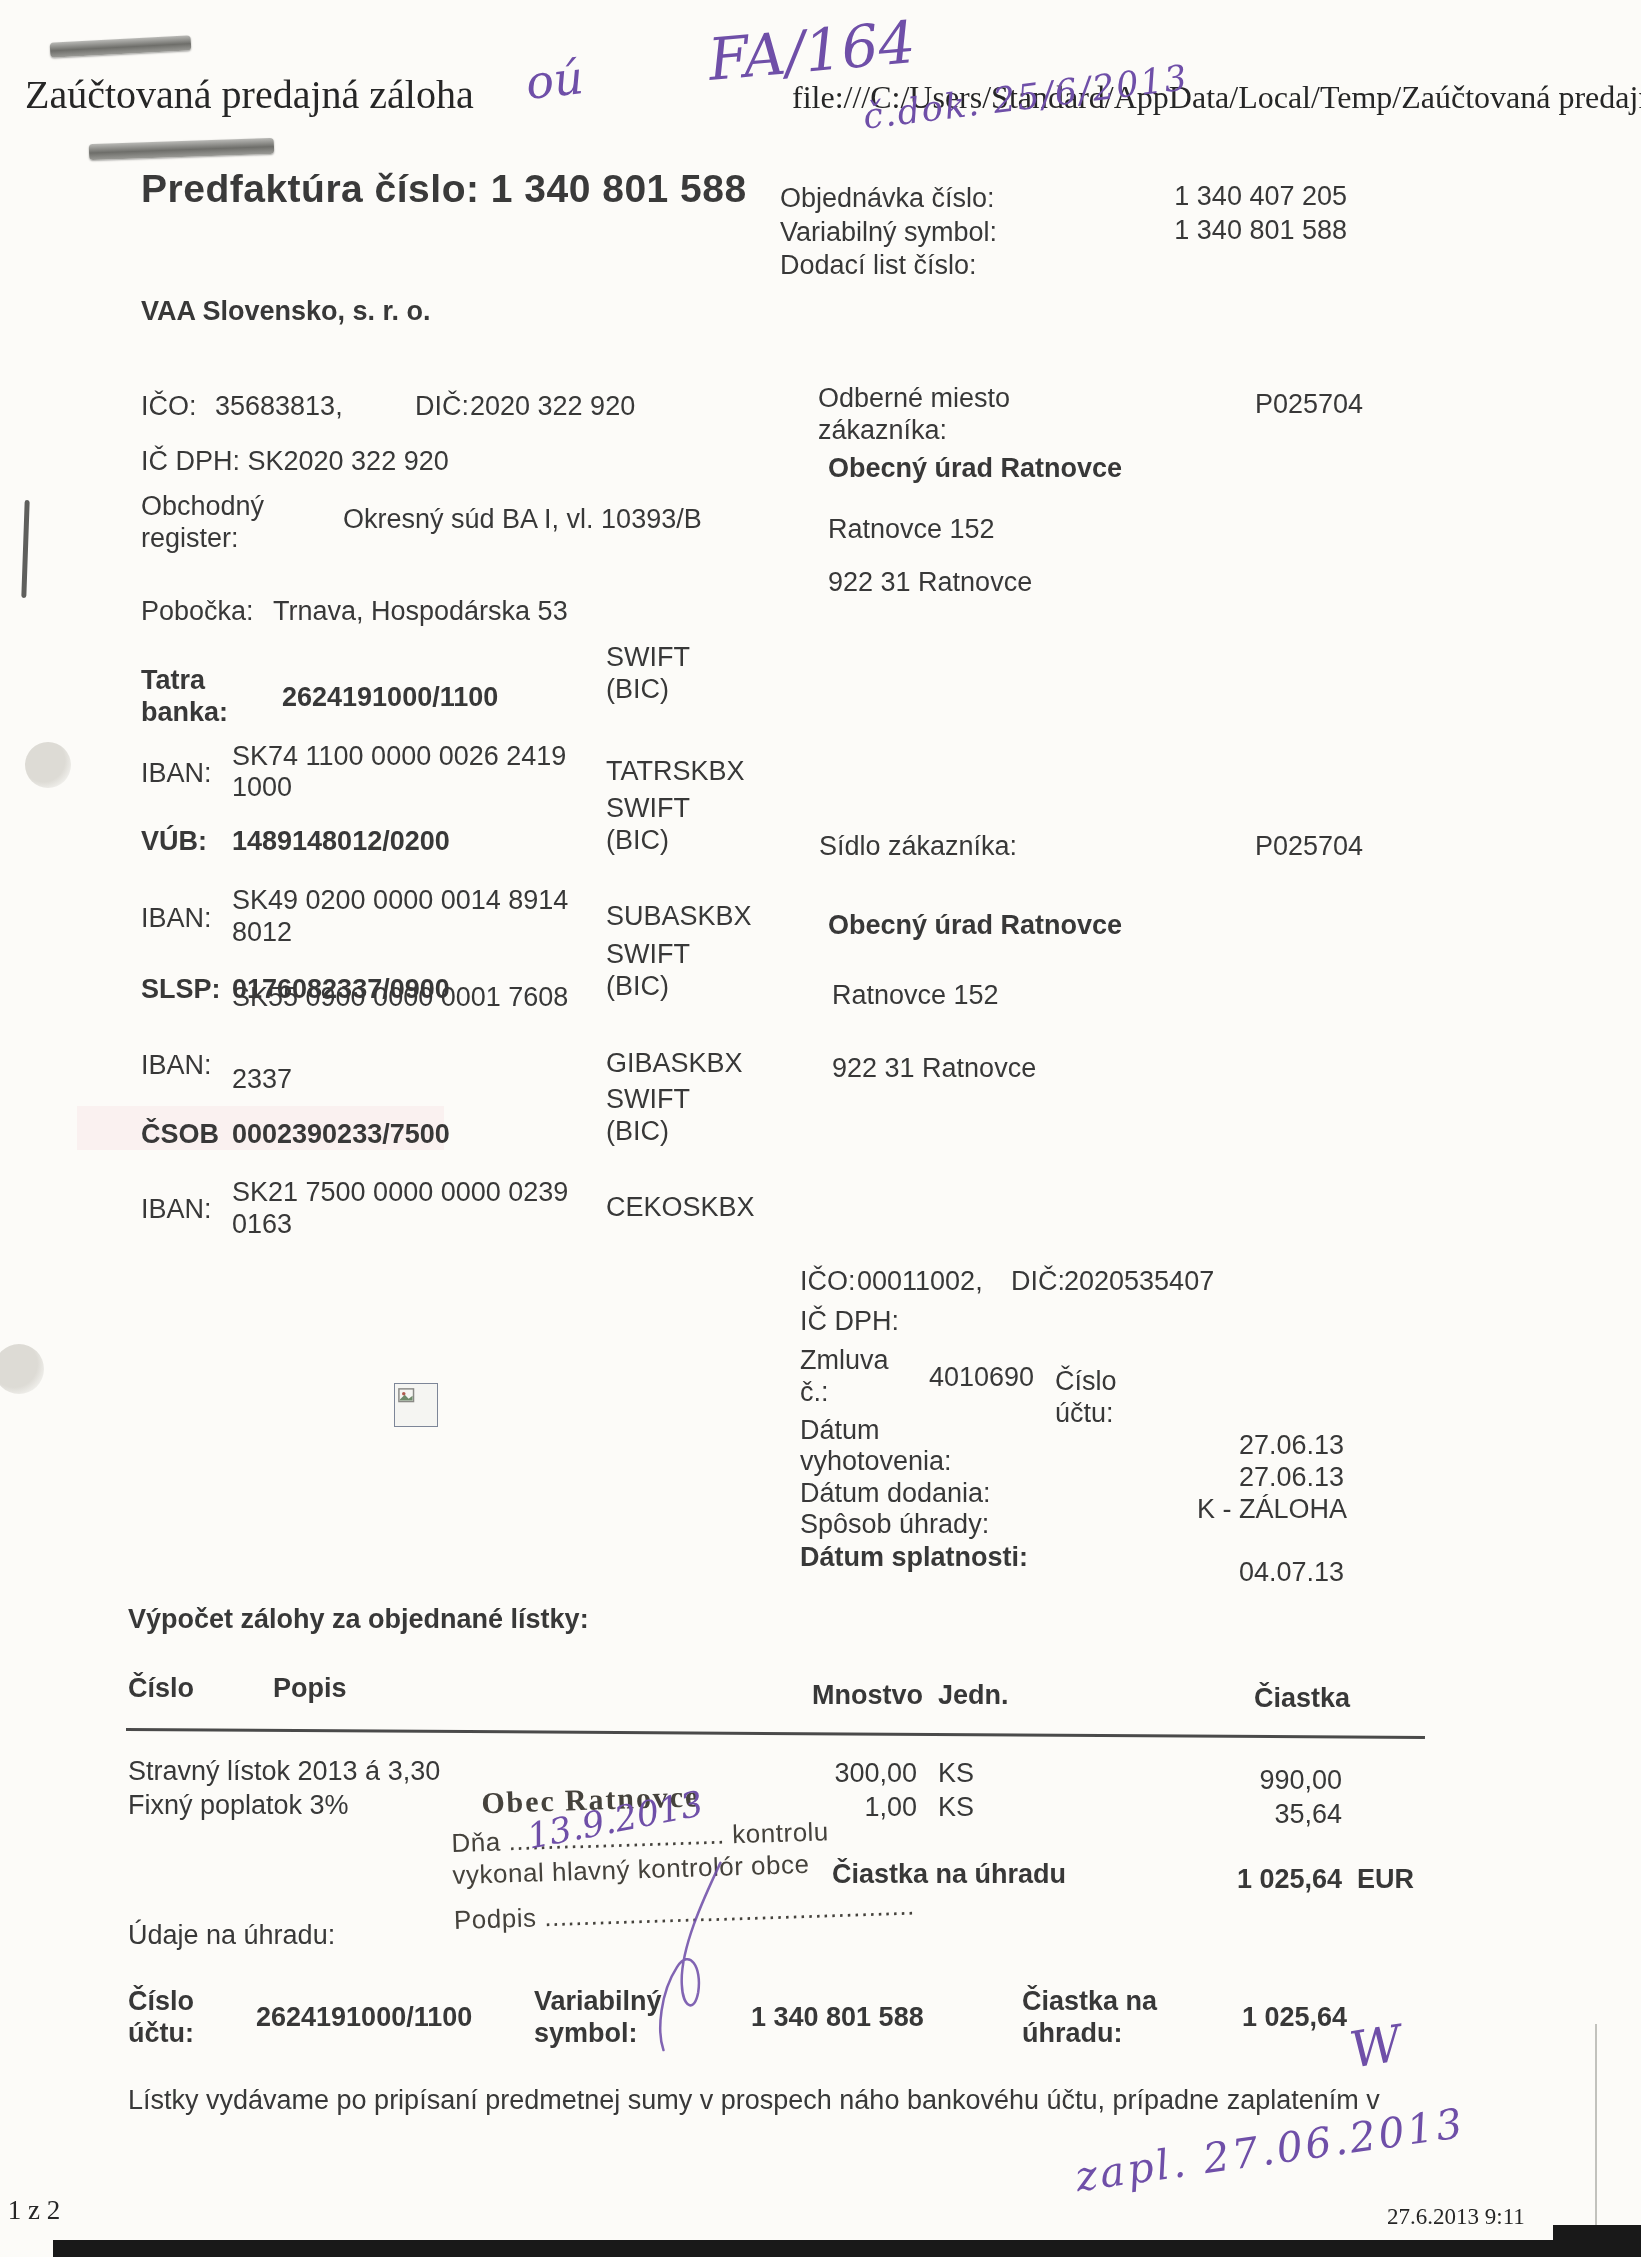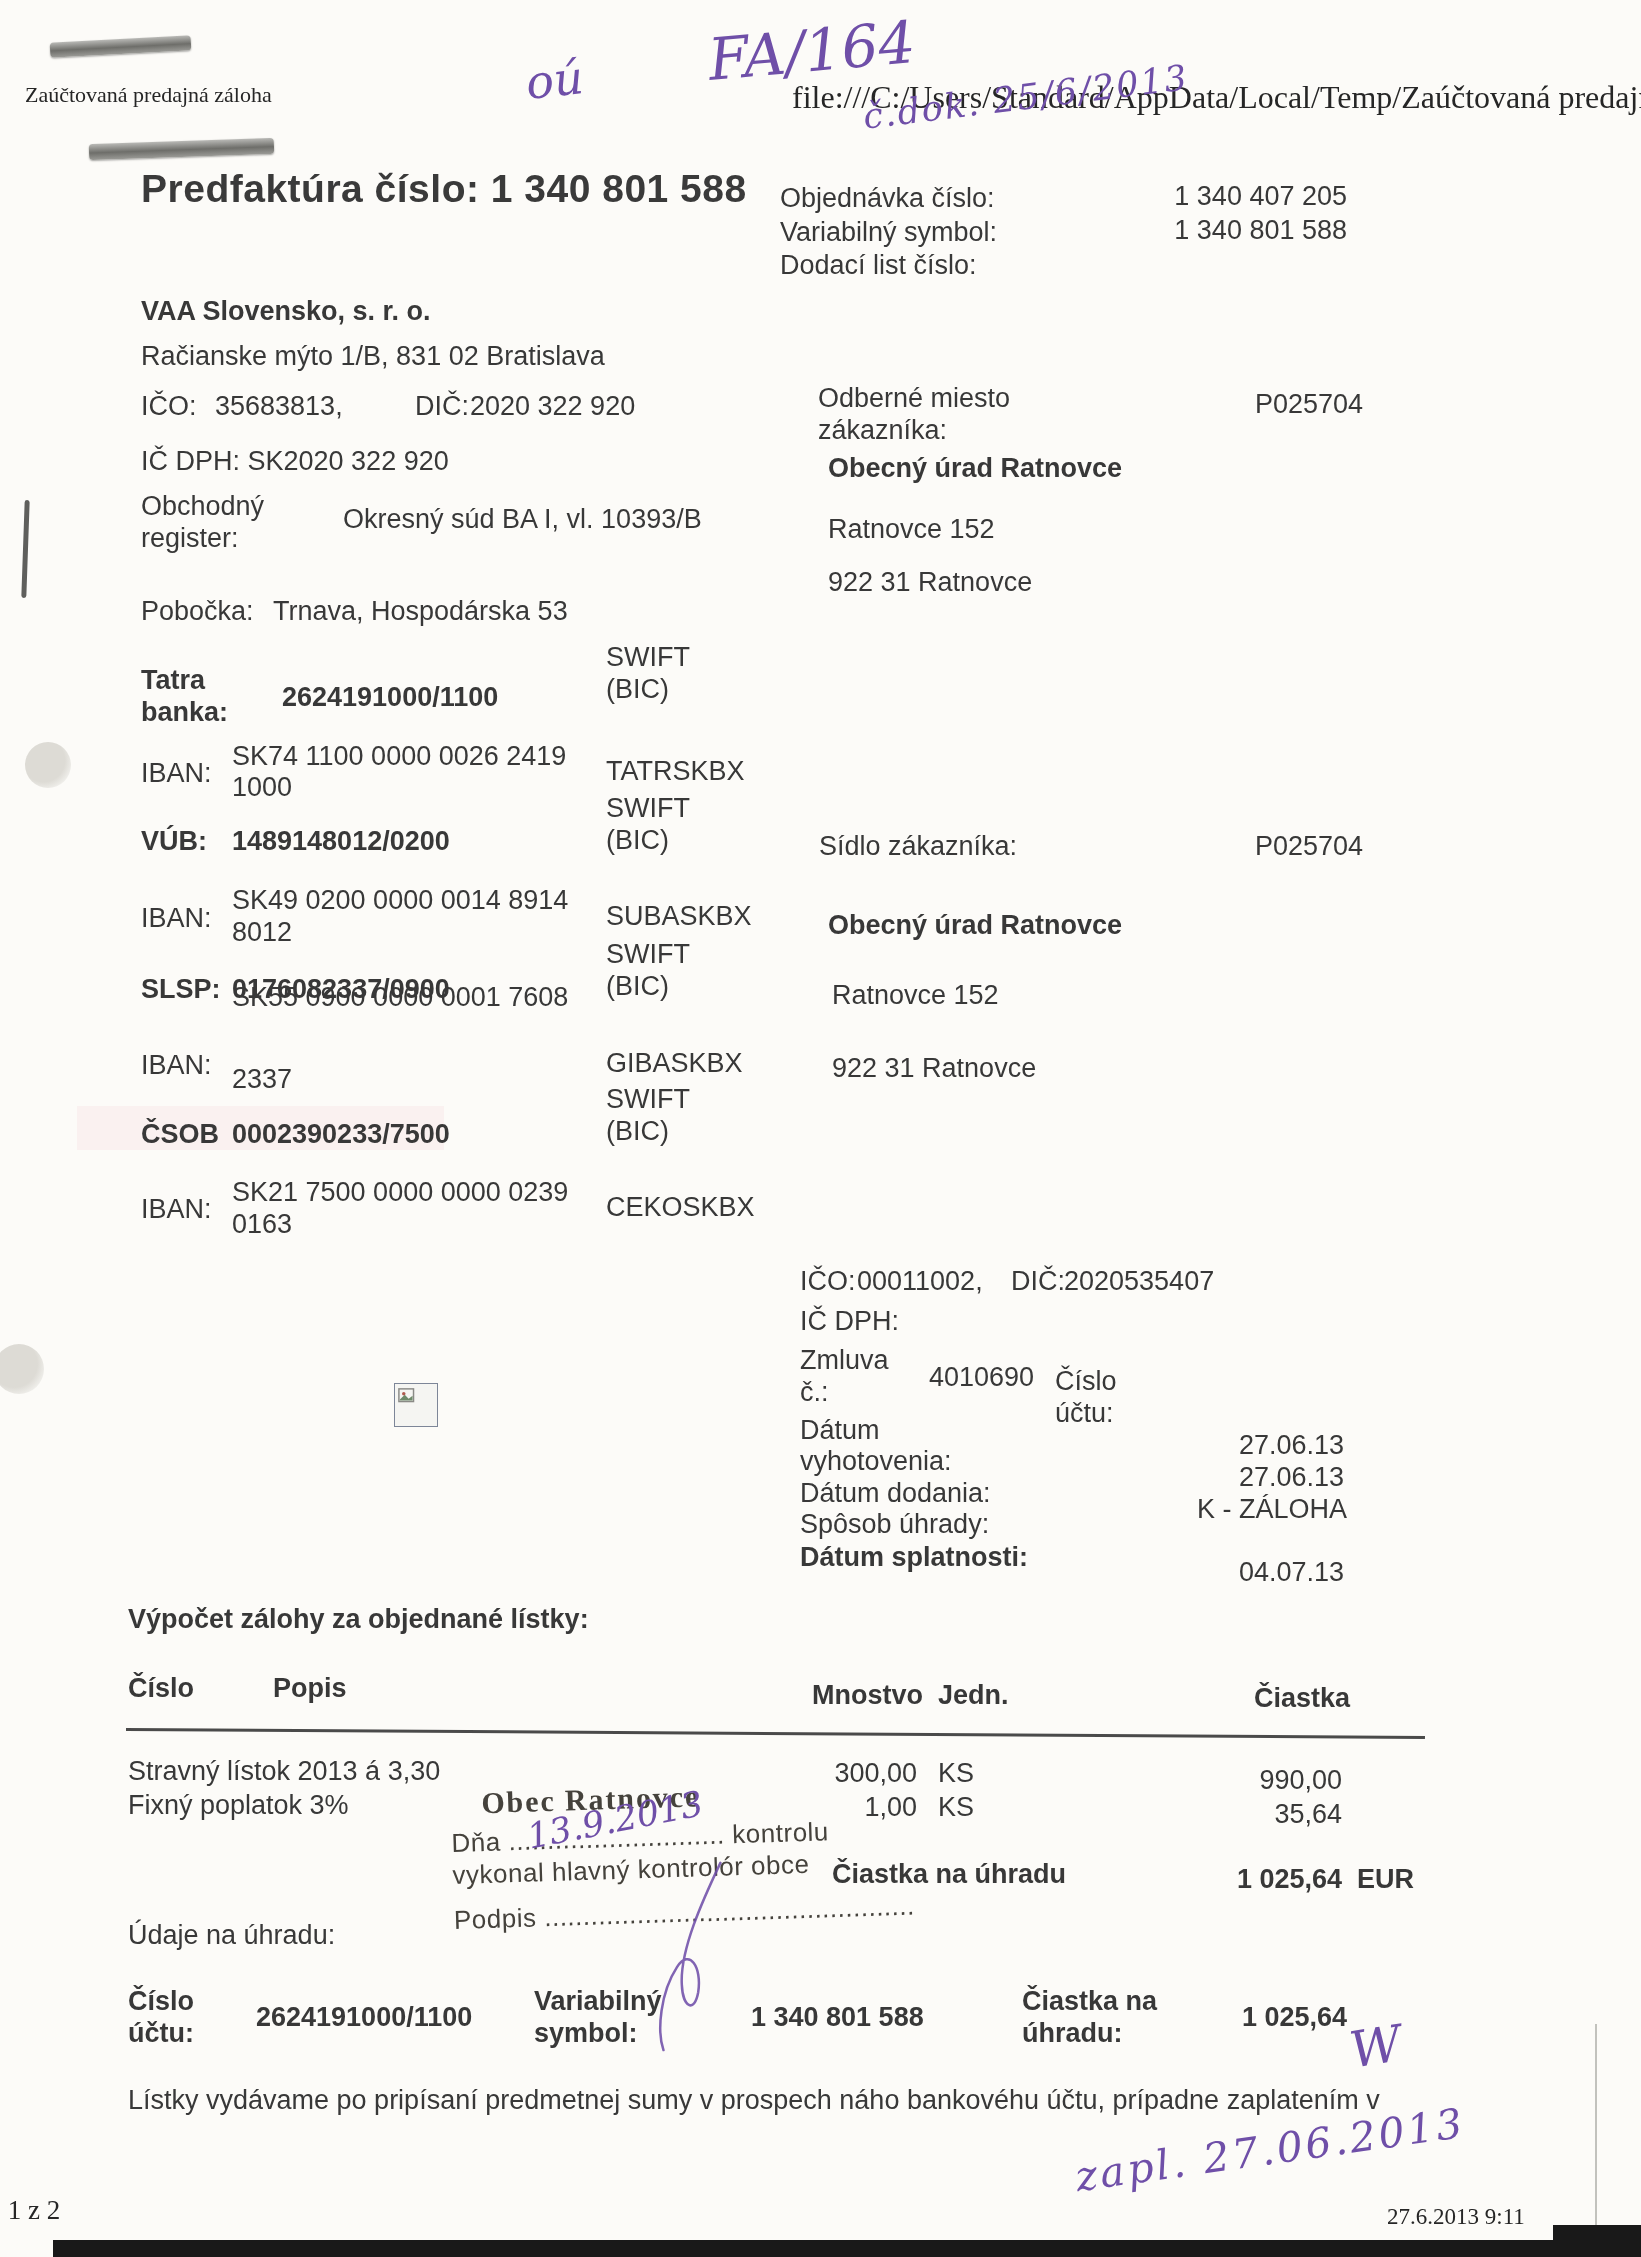--- a/index.html
+++ b/index.html
@@ -34,38 +34,37 @@
 <div class="page">
 
   <div class="staple" style="left:50px;top:39px;width:141px;height:15.4px;transform:rotate(-3deg);"></div>
   <div class="staple" style="left:89px;top:141px;width:185px;height:16.4px;transform:rotate(-2deg);"></div>
   <div class="hole" style="left:25px;top:742px;width:46px;height:46px;"></div>
   <div class="hole" style="left:-5.8px;top:1344px;width:50px;height:50px;"></div>
   <div style="position:absolute;left:23px;top:500px;width:4.8px;height:98px;background:#5f5f5c;border-radius:2.9px;transform:rotate(2deg);"></div>
   <div style="position:absolute;left:77px;top:1106px;width:367px;height:44px;background:rgba(228,118,140,0.07);"></div>
   <div style="position:absolute;left:1595px;top:2024px;width:1.9px;height:218px;background:#c2c2bd;"></div>
 
-  <span class="t ser" style="left:25px;top:79px;font-size:22px;color:#262626;">Zaúčtovaná predajná záloha</span>
+  <span class="t ser" style="left:25px;top:79px;font-size:40px;color:#262626;">Zaúčtovaná predajná záloha</span>
   <span class="t ser" style="left:792px;top:81px;font-size:32px;color:#262626;">file:///C:/Users/Standard/AppData/Local/Temp/Zaúčtovaná predajná...</span>
 
   <span class="t hw" style="left:526px;top:64px;font-size:46px;transform:rotate(-6deg);">oú</span>
   <span class="t hw" style="left:708px;top:35px;font-size:58px;transform:rotate(-5deg);">FA/164</span>
   <span class="t hw" style="left:862px;top:81px;font-size:35px;transform:rotate(-7deg);letter-spacing:1.9px;">č.dok. 25/6/2013</span>
 
   <span class="t title" style="left:141px;top:166px;">Predfaktúra číslo: 1 340 801 588</span>
 
   <span class="t" style="left:780px;top:182px;">Objednávka číslo:</span>
   <span class="t ra" style="left:1120px;top:180px;width:227px;">1 340 407 205</span>
   <span class="t" style="left:780px;top:216px;">Variabilný symbol:</span>
   <span class="t ra" style="left:1120px;top:214px;width:227px;">1 340 801 588</span>
   <span class="t" style="left:780px;top:249px;">Dodací list číslo:</span>
   <span class="t ra" style="left:1120px;top:247px;width:227px;"></span>
 
   <span class="t b" style="left:141px;top:295px;">VAA Slovensko, s. r. o.</span>
-  <span class="t" style="left:141px;top:340px;">Račianske mýto 1/B, 831 02 Bratislava</span>
   <span class="t" style="left:141px;top:390px;">IČO:</span>
   <span class="t" style="left:215px;top:390px;">35683813,</span>
   <span class="t" style="left:415px;top:390px;">DIČ:</span>
   <span class="t" style="left:470px;top:390px;">2020 322 920</span>
   <span class="t" style="left:141px;top:445px;">IČ DPH: SK2020 322 920</span>
   <span class="t" style="left:141px;top:490px;">Obchodný</span>
   <span class="t" style="left:141px;top:522px;">register:</span>
   <span class="t" style="left:343px;top:503px;">Okresný súd BA I, vl. 10393/B</span>
   <span class="t" style="left:141px;top:595px;">Pobočka:</span>
   <span class="t" style="left:273px;top:595px;">Trnava, Hospodárska 53</span>

